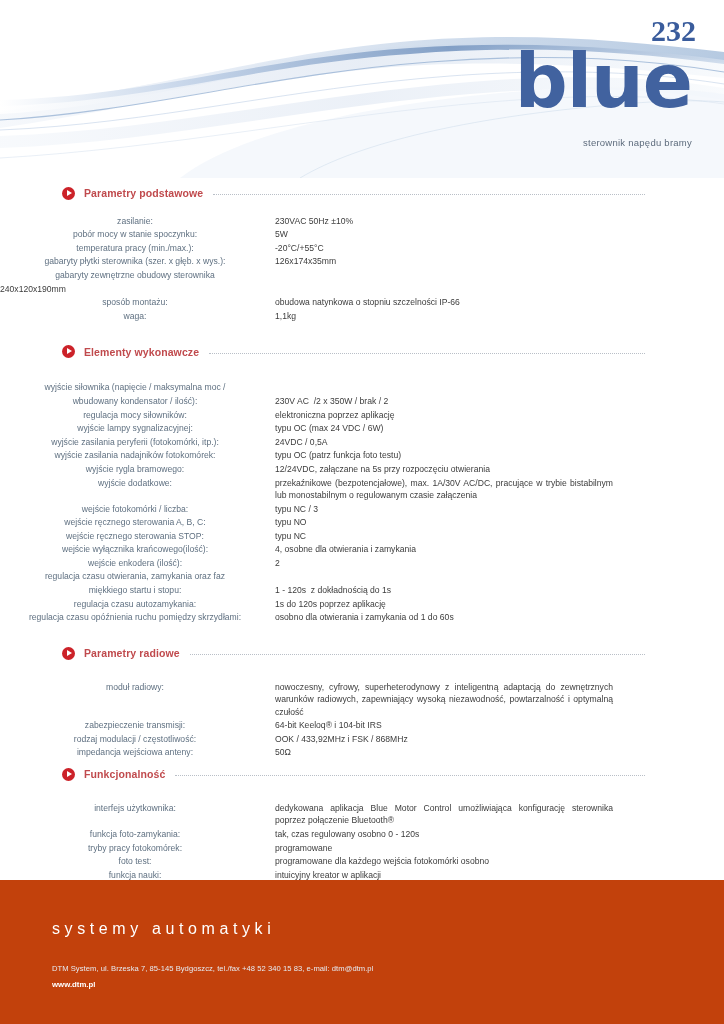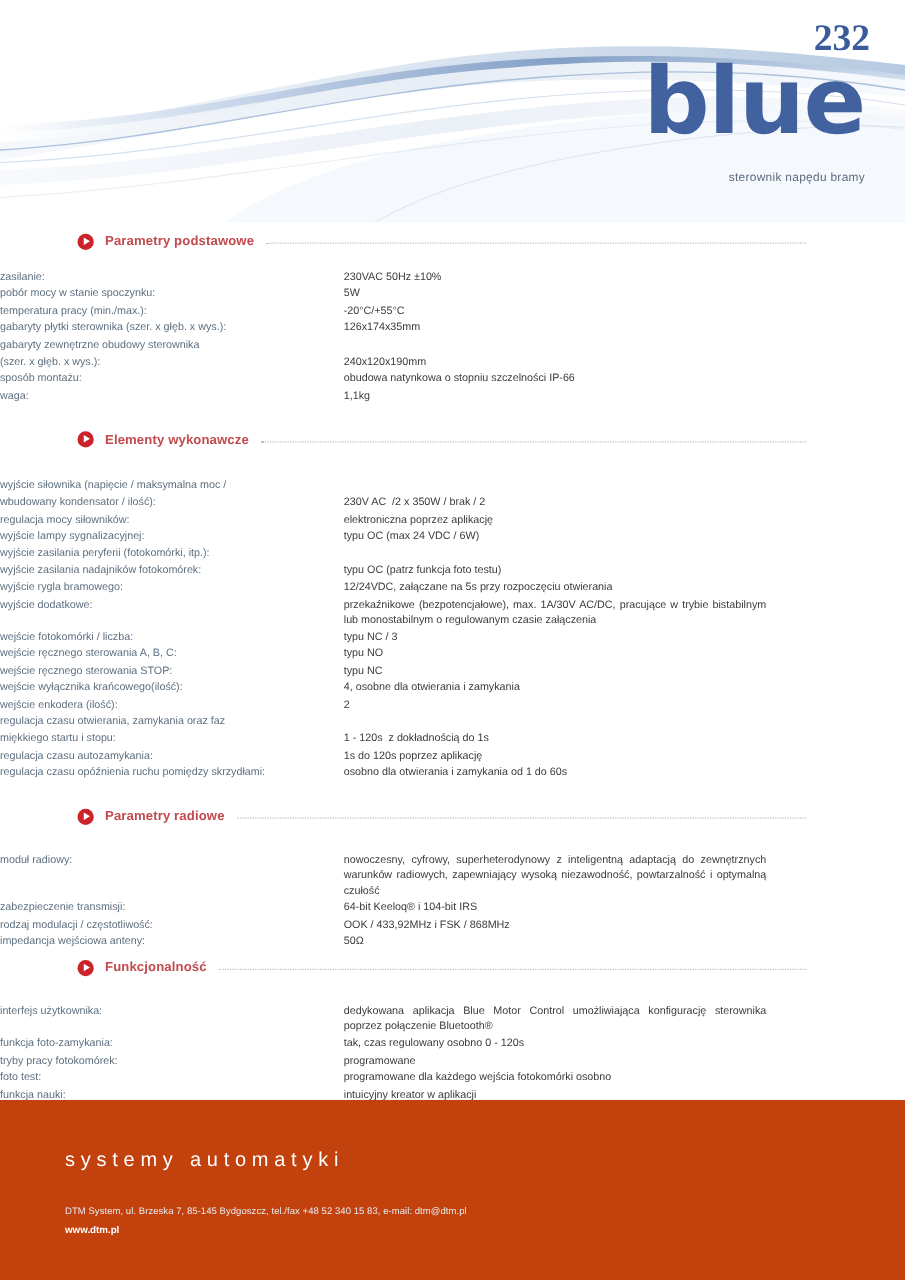--- a/index.html
+++ b/index.html
@@ -127,21 +127,21 @@
   .row {
     display: flex;
     align-items: flex-start;
     font-size: 8.6px;
     line-height: 12.4px;
     padding: 0.6px 0;
   }
   .lbl {
     flex: 0 0 275px;
     width: 275px;
-    text-align: left;
+    text-align: center;
     color: #5f7081;
     padding-right: 5px;
     box-sizing: border-box;
     white-space: pre-wrap;
   }
   .val {
     flex: 1 1 auto;
     color: #3c3c3c;
     padding-left: 0;
     max-width: 338px;
@@ -250,21 +250,20 @@
           </div>
         <div class="row">
             <div class="lbl">gabaryty płytki sterownika (szer. x głęb. x wys.):</div>
             <div class="val">126x174x35mm</div>
           </div>
         <div class="row">
             <div class="lbl">gabaryty zewnętrzne obudowy sterownika</div>
             <div class="val"></div>
           </div>
         <div class="row">
-            <div class="lbl">(szer. x głęb. x wys.):</div>
             <div class="val">240x120x190mm</div>
           </div>
         <div class="row">
             <div class="lbl">sposób montażu:</div>
             <div class="val">obudowa natynkowa o stopniu szczelności IP-66</div>
           </div>
         <div class="row">
             <div class="lbl">waga:</div>
             <div class="val">1,1kg</div>
           </div>
@@ -289,20 +288,21 @@
         <div class="row">
             <div class="lbl">regulacja mocy siłowników:</div>
             <div class="val">elektroniczna poprzez aplikację</div>
           </div>
         <div class="row">
             <div class="lbl">wyjście lampy sygnalizacyjnej:</div>
             <div class="val">typu OC (max 24 VDC / 6W)</div>
           </div>
         <div class="row">
             <div class="lbl">wyjście zasilania peryferii (fotokomórki, itp.):</div>
+            <div class="val">24VDC / 0,5A</div>
           </div>
         <div class="row">
             <div class="lbl">wyjście zasilania nadajników fotokomórek:</div>
             <div class="val">typu OC (patrz funkcja foto testu)</div>
           </div>
         <div class="row">
             <div class="lbl">wyjście rygla bramowego:</div>
             <div class="val">12/24VDC, załączane na 5s przy rozpoczęciu otwierania</div>
           </div>
         <div class="row">

